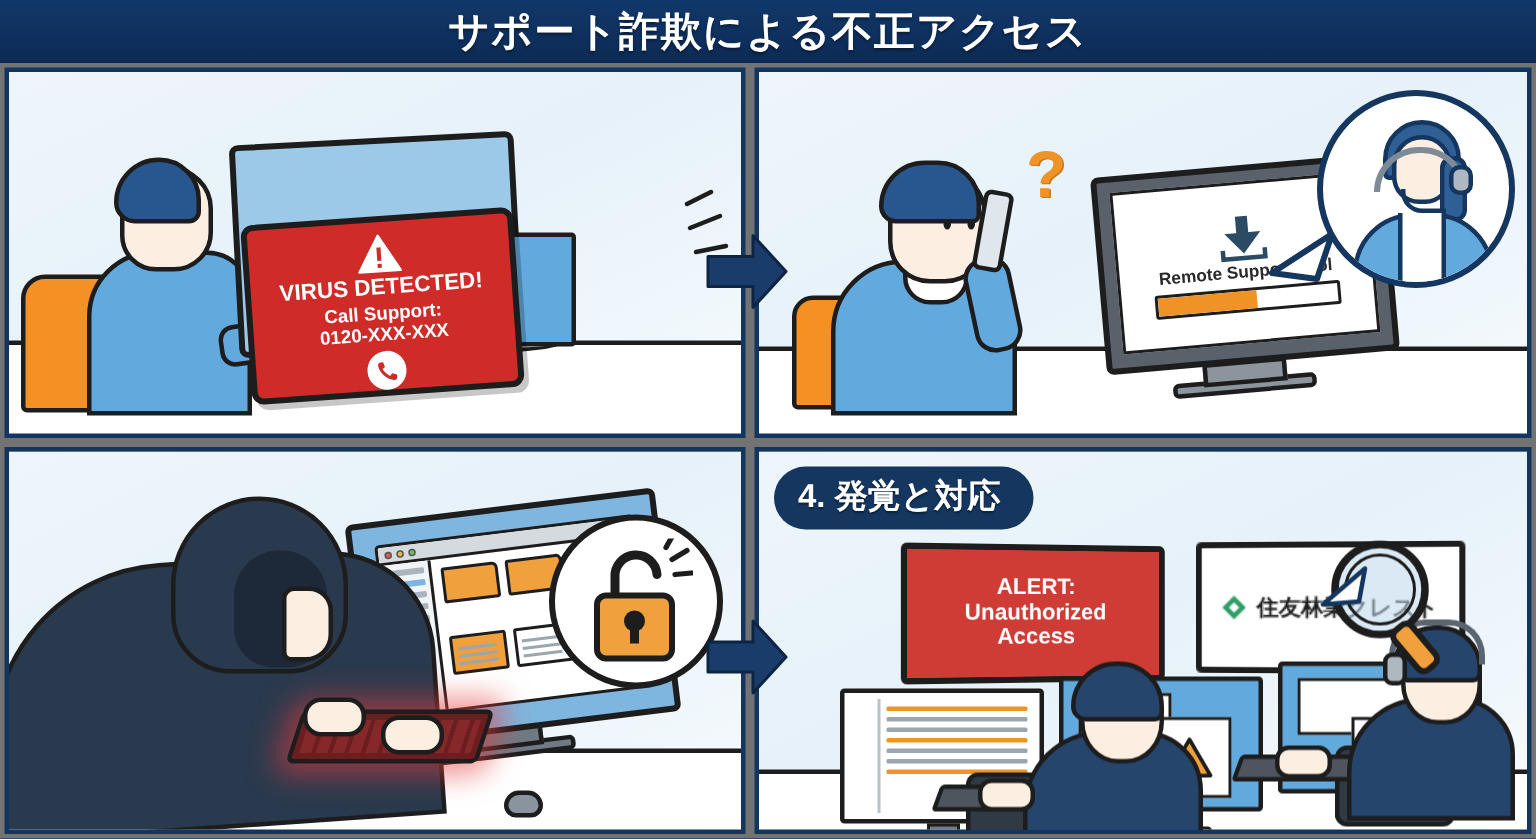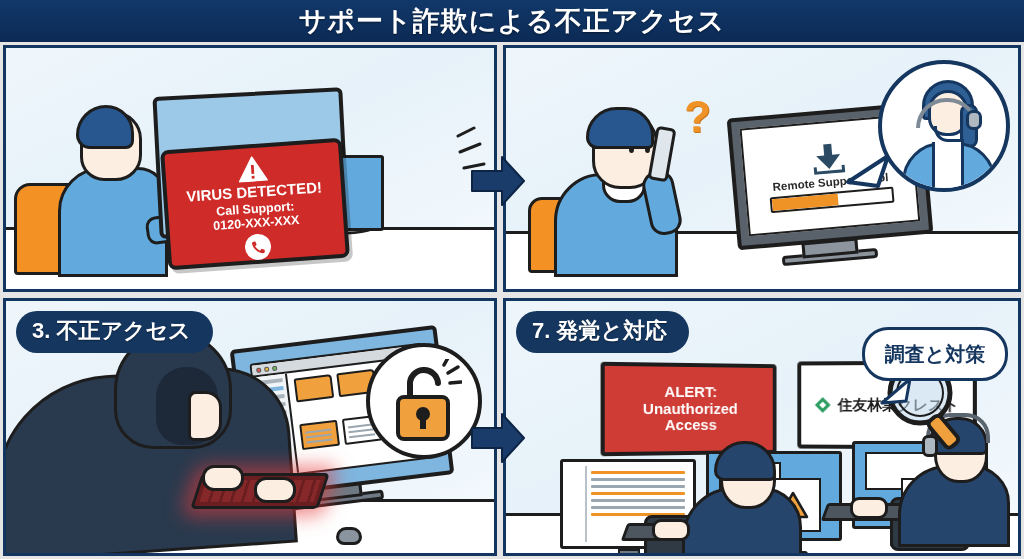--- a/index.html
+++ b/index.html
@@ -6,21 +6,21 @@
   * { box-sizing: border-box; margin: 0; padding: 0; }
   html, body {
     width: 1024px; height: 559px;
     font-family: "Liberation Sans", "DejaVu Sans", sans-serif;
     background: #0d2f5e;
     overflow: hidden;
   }
   #infographic {
     position: relative;
     width: 1024px; height: 559px;
-    background: #e5e5e5;
+    background: #737373;
   }
 
   
   .title-bar {
     position: absolute; left: 0; top: 0;
     width: 1024px; height: 42px;
     background: linear-gradient(180deg, #11386a 0%, #0c2a55 100%);
     display: flex; align-items: center; justify-content: center;
   }
   .title-text {
@@ -560,21 +560,20 @@
         <circle cx="37" cy="55" r="7" fill="#1d1d1d"></circle>
         <rect x="34" y="56" width="6" height="14" fill="#1d1d1d"></rect>
         <g stroke="#1d1d1d" stroke-width="3.5" stroke-linecap="round">
           <line x1="62" y1="14" x2="72" y2="8"></line>
           <line x1="64" y1="24" x2="75" y2="23"></line>
           <line x1="58" y1="6" x2="63" y2="-3"></line>
         </g>
       </svg>
     </div>
 
-    <div class="panel-label">3. 不正アクセス</div>
   </div>
 
   <div class="panel" id="panel-4">
     <div class="p4-floor"></div>
 
     <div class="p4-wall-mon p4-alert-mon">
       <div class="p4-alert-text">ALERT:</div>
       <div class="p4-alert-text">Unauthorized</div>
       <div class="p4-alert-text">Access</div>
     </div>
@@ -589,23 +588,20 @@
 
     <svg class="p4-magnifier" viewBox="0 0 82 96">
       <circle cx="36" cy="36" r="30" fill="rgba(190,215,235,.55)" stroke="#1d1d1d" stroke-width="5"></circle>
       <circle cx="36" cy="36" r="23" fill="none" stroke="#1d1d1d" stroke-width="2"></circle>
       <rect x="52" y="58" width="15" height="34" rx="5" transform="rotate(-40 59 75)" fill="#f0a03c" stroke="#1d1d1d" stroke-width="4"></rect>
     </svg>
 
     <svg class="p4-bubble-tail" viewBox="0 0 34 30">
       <path d="M30 2 L2 26 L26 24 Z" fill="#ffffff" stroke="#14365f" stroke-width="3" stroke-linejoin="round"></path>
     </svg>
-    <div class="p4-bubble">
-      <div class="p4-bubble-text">調査と対策</div>
-    </div>
 
     <div class="p4-dm-stand" style="left:112px; top:248px; width:22px; height:12px;"></div>
 
     <div class="p4-desk-mon p4-dm1">
       <div class="p4-dm1-inner">
         <div class="p4-dm1-side"></div>
         <div class="p4-dm1-lines">
           <div class="ln o"></div>
           <div class="ln"></div>
           <div class="ln"></div>
@@ -648,21 +644,21 @@
       <div class="w-chair" style="left:384px; top:196px; width:80px; height:54px;"></div>
       <div class="w-kb" style="left:318px; top:202px; width:108px; height:18px; transform:skewX(-20deg);"></div>
       <div class="w-body" style="left:392px; top:164px; width:112px; height:82px; border-radius:50px 38px 0 0;"></div>
       <div class="w-head" style="left:428px; top:122px; width:54px; height:60px;"></div>
       <div class="w-hair" style="left:422px; top:116px; width:60px; height:38px; border-radius:28px 28px 6px 10px;"></div>
       <div class="w-headset" style="left:420px; top:112px; width:64px; height:30px;"></div>
       <div class="w-earcup" style="left:416px; top:134px; width:16px; height:22px;"></div>
       <div class="w-hand" style="left:344px; top:196px; width:38px; height:22px;"></div>
     </div>
 
-    <div class="panel-label">7. 発覚と対応</div>
+    <div class="panel-label">4. 発覚と対応</div>
   </div>
 
   <svg class="flow-arrow" id="arrow-1-2" viewBox="0 0 56 52">
     <path d="M2 16 L32 16 L32 2 L54 26 L32 50 L32 36 L2 36 Z" fill="#1a3c6b" stroke="#0d2445" stroke-width="2" stroke-linejoin="round"></path>
   </svg>
   <svg class="flow-arrow" id="arrow-3-4" viewBox="0 0 56 52">
     <path d="M2 16 L32 16 L32 2 L54 26 L32 50 L32 36 L2 36 Z" fill="#1a3c6b" stroke="#0d2445" stroke-width="2" stroke-linejoin="round"></path>
   </svg>
 
 </div>

